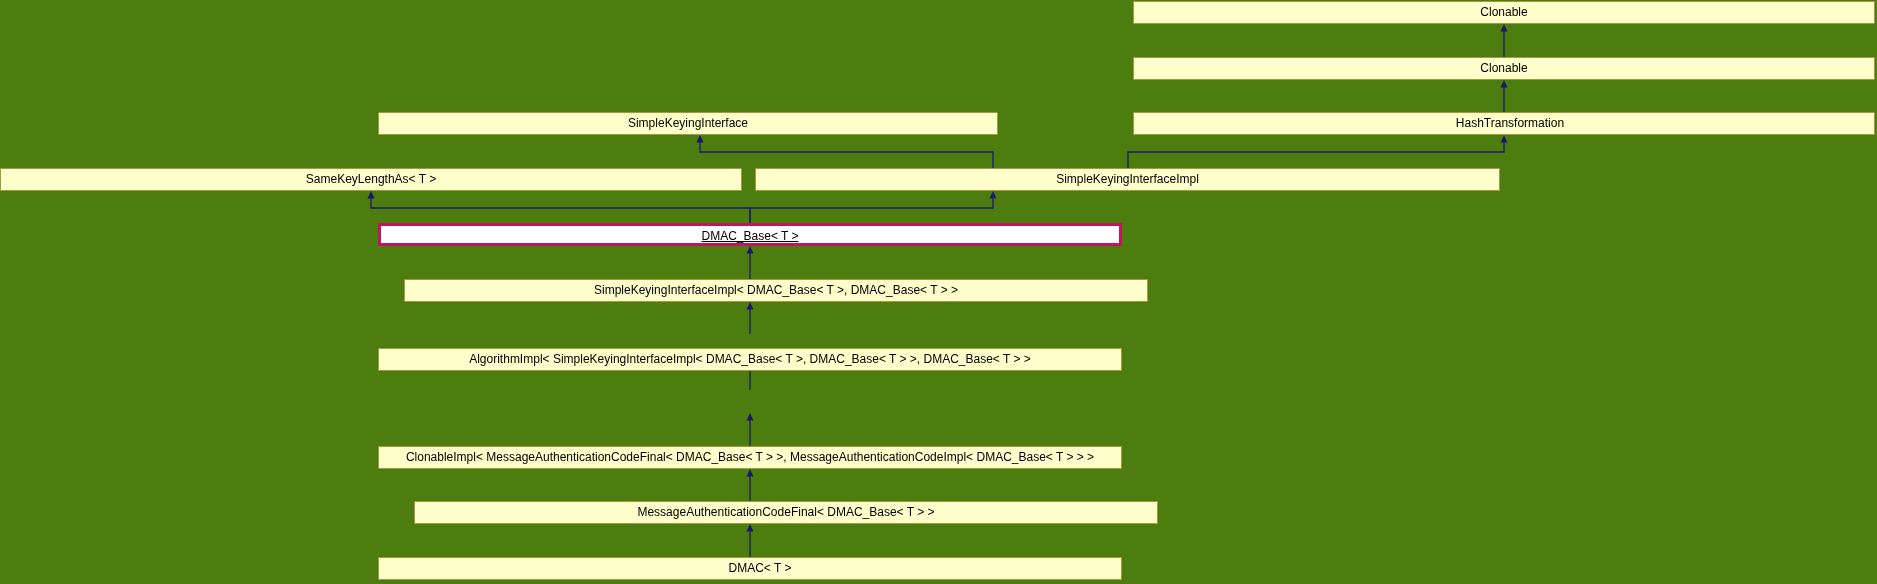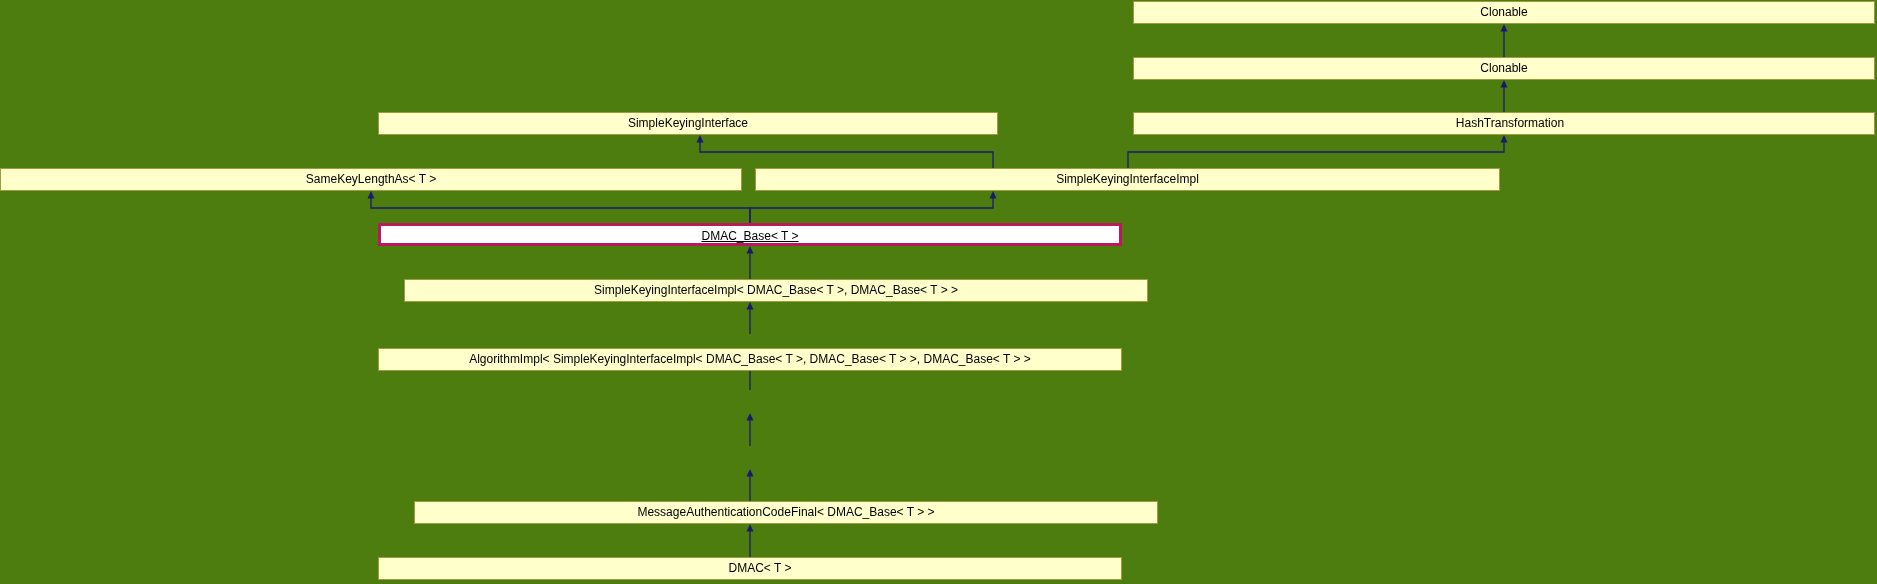--- a/index.html
+++ b/index.html
@@ -113,16 +113,17 @@
 
   <div class="node" style="left:1133px; top:1px;   width:742px;">Clonable</div>
   <div class="node" style="left:1133px; top:57px;  width:742px;">Clonable</div>
   <div class="node" style="left:378px;  top:112px; width:620px;">SimpleKeyingInterface</div>
   <div class="node" style="left:1133px; top:112px; width:742px;padding-left:12px;">HashTransformation</div>
   <div class="node" style="left:0px;    top:168px; width:742px;">SameKeyLengthAs&lt; T &gt;</div>
   <div class="node" style="left:755px;  top:168px; width:745px;">SimpleKeyingInterfaceImpl</div>
   <div class="node current" style="left:378px; top:223px; width:744px;">DMAC_Base&lt; T &gt;</div>
   <div class="node" style="left:378px;  top:279px; width:744px;margin-left:26px;">SimpleKeyingInterfaceImpl&lt; DMAC_Base&lt; T &gt;, DMAC_Base&lt; T &gt; &gt;</div>
   <div class="node" style="left:378px;  top:348px; width:744px;">AlgorithmImpl&lt; SimpleKeyingInterfaceImpl&lt; DMAC_Base&lt; T &gt;, DMAC_Base&lt; T &gt; &gt;, DMAC_Base&lt; T &gt; &gt;</div>
+  <div class="node" style="left:378px;  top:446px; width:744px;">ClonableImpl&lt; MessageAuthenticationCodeFinal&lt; DMAC_Base&lt; T &gt; &gt;, MessageAuthenticationCodeImpl&lt; DMAC_Base&lt; T &gt; &gt; &gt;</div>
   <div class="node" style="left:378px;  top:501px; width:744px;margin-left:36px;">MessageAuthenticationCodeFinal&lt; DMAC_Base&lt; T &gt; &gt;</div>
   <div class="node" style="left:378px;  top:557px; width:744px;padding-left:20px;">DMAC&lt; T &gt;</div>
 
 </div>
 
 </body></html>

